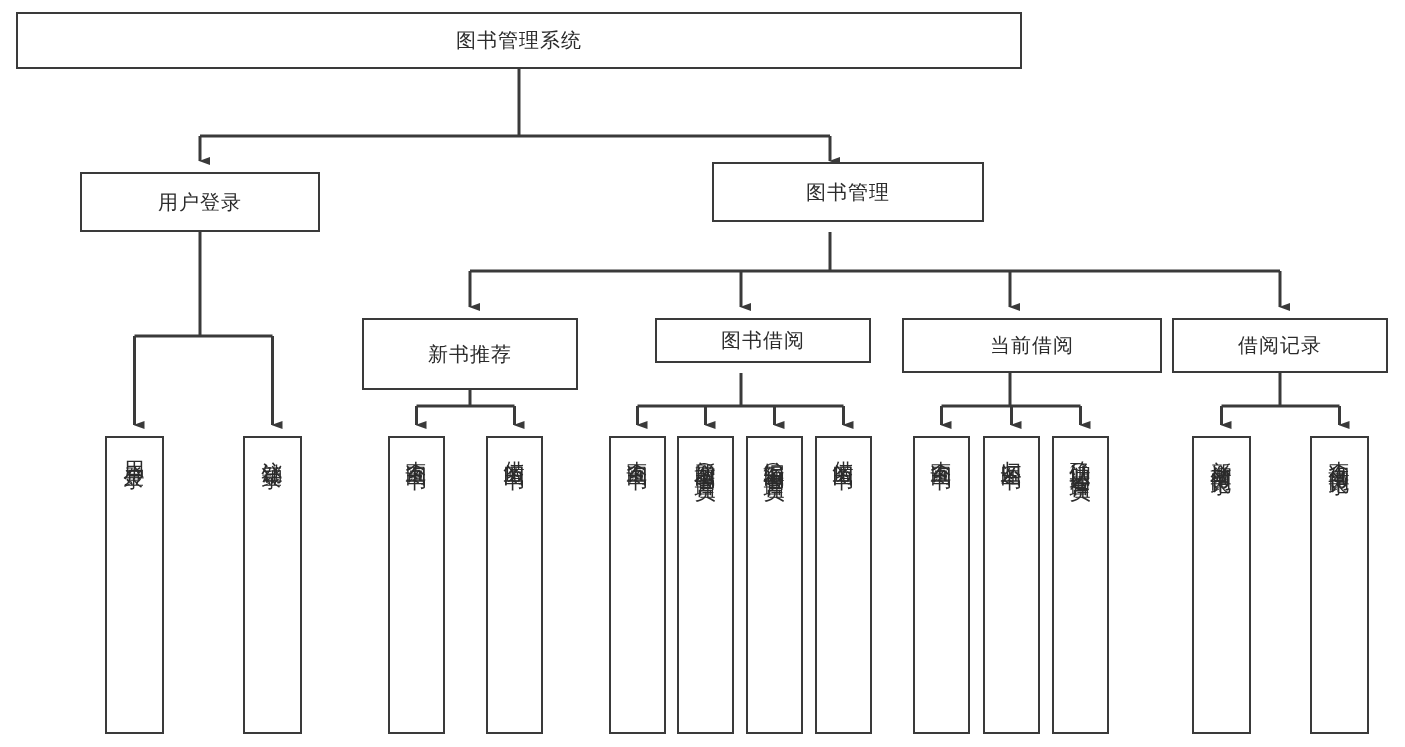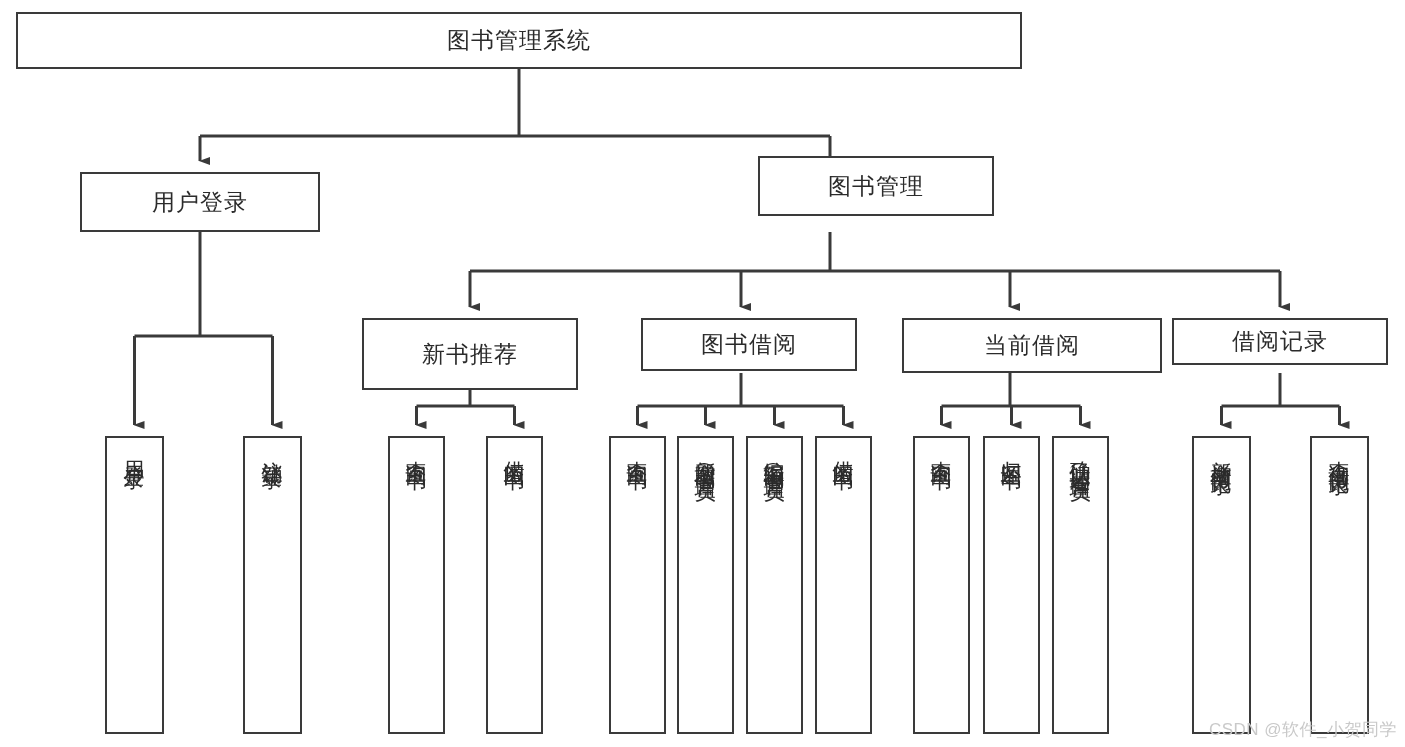--- a/index.html
+++ b/index.html
@@ -21,21 +21,21 @@
     position: absolute;
     box-sizing: border-box;
     border: 2px solid #3a3a3a;
     background: #ffffff;
     display: flex;
     align-items: center;
     justify-content: center;
     color: #2b2b2b;
   }
   .node-box.horizontal {
-    font-size: 23px;
+    font-size: 20px;
     letter-spacing: 1px;
   }
   .node-box.vertical {
     align-items: flex-start;
     justify-content: center;
     padding-top: 6px;
     font-size: 21px;
   }
   .node-box.vertical .node-label {
     writing-mode: vertical-rl;
@@ -111,33 +111,33 @@
         <line x1="1339.5" y1="406" x2="1339.5" y2="425" stroke="#3a3a3a" stroke-width="3" marker-end="url(#arrowhead)"></line>
       </g>
   </svg>
   <div id="node-layer">
       <div class="node-box horizontal" style="left: 16px; top: 12px; width: 1006px; height: 57px;">
         <span class="node-label">图书管理系统</span>
       </div>
       <div class="node-box horizontal" style="left: 80px; top: 172px; width: 240px; height: 60px;">
         <span class="node-label">用户登录</span>
       </div>
-      <div class="node-box horizontal" style="left: 712px; top: 156px; width: 236px; height: 60px; margin-left: 46px;">
+      <div class="node-box horizontal" style="left: 712px; top: 162px; width: 272px; height: 60px;">
         <span class="node-label">图书管理</span>
       </div>
       <div class="node-box horizontal" style="left: 362px; top: 318px; width: 216px; height: 72px;">
         <span class="node-label">新书推荐</span>
       </div>
-      <div class="node-box horizontal" style="left: 641px; top: 318px; width: 216px; height: 53px;">
+      <div class="node-box horizontal" style="left: 655px; top: 318px; width: 216px; height: 45px;">
         <span class="node-label">图书借阅</span>
       </div>
       <div class="node-box horizontal" style="left: 902px; top: 318px; width: 260px; height: 55px;">
         <span class="node-label">当前借阅</span>
       </div>
-      <div class="node-box horizontal" style="left: 1172px; top: 318px; width: 216px; height: 47px;">
+      <div class="node-box horizontal" style="left: 1172px; top: 318px; width: 216px; height: 55px;">
         <span class="node-label">借阅记录</span>
       </div>
       <div class="node-box vertical" style="left: 105px; top: 436px; width: 59px; height: 298px;">
         <span class="node-label">用户登录</span>
       </div>
       <div class="node-box vertical" style="left: 243px; top: 436px; width: 59px; height: 298px;">
         <span class="node-label">注销登录</span>
       </div>
       <div class="node-box vertical" style="left: 388px; top: 436px; width: 57px; height: 298px;">
         <span class="node-label">查询图书</span>
@@ -166,14 +166,13 @@
       <div class="node-box vertical" style="left: 1052px; top: 436px; width: 57px; height: 298px;">
         <span class="node-label">确认归还（管理员）</span>
       </div>
       <div class="node-box vertical" style="left: 1192px; top: 436px; width: 59px; height: 298px;">
         <span class="node-label">新增借阅记录</span>
       </div>
       <div class="node-box vertical" style="left: 1310px; top: 436px; width: 59px; height: 298px;">
         <span class="node-label">查询借阅记录</span>
       </div>
     </div>
-  <div class="watermark">CSDN @软件_小贺同学</div>
 </div>
 
 </body></html>

